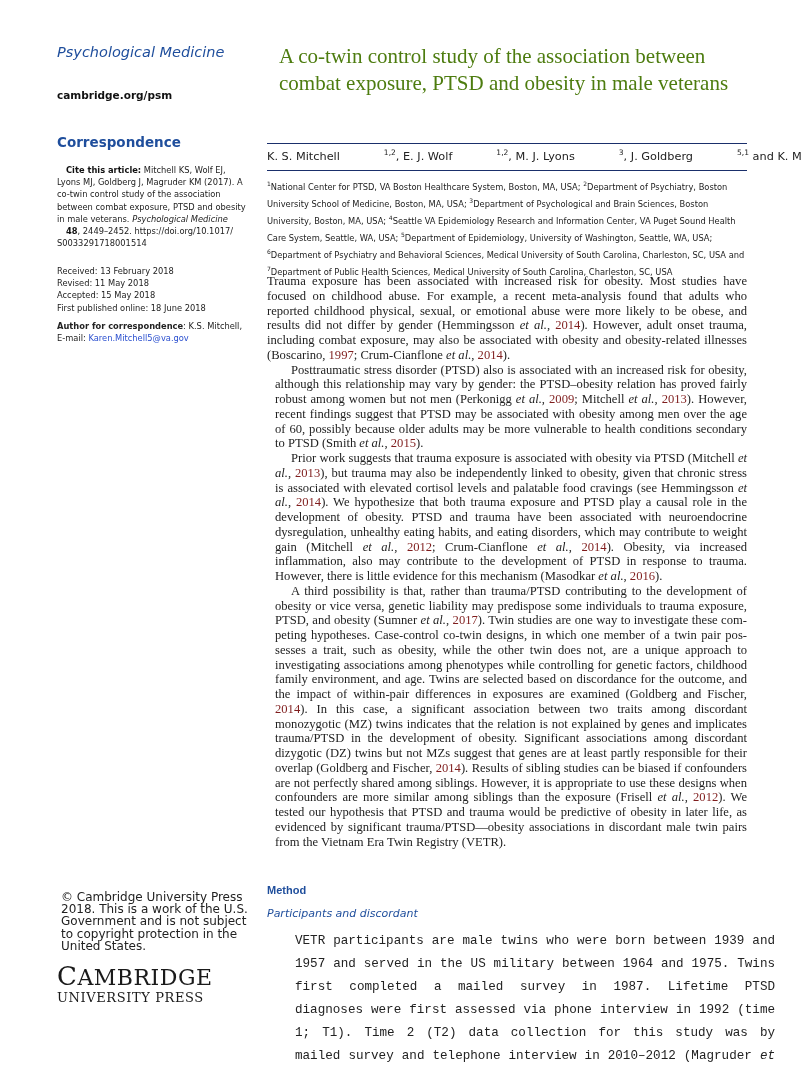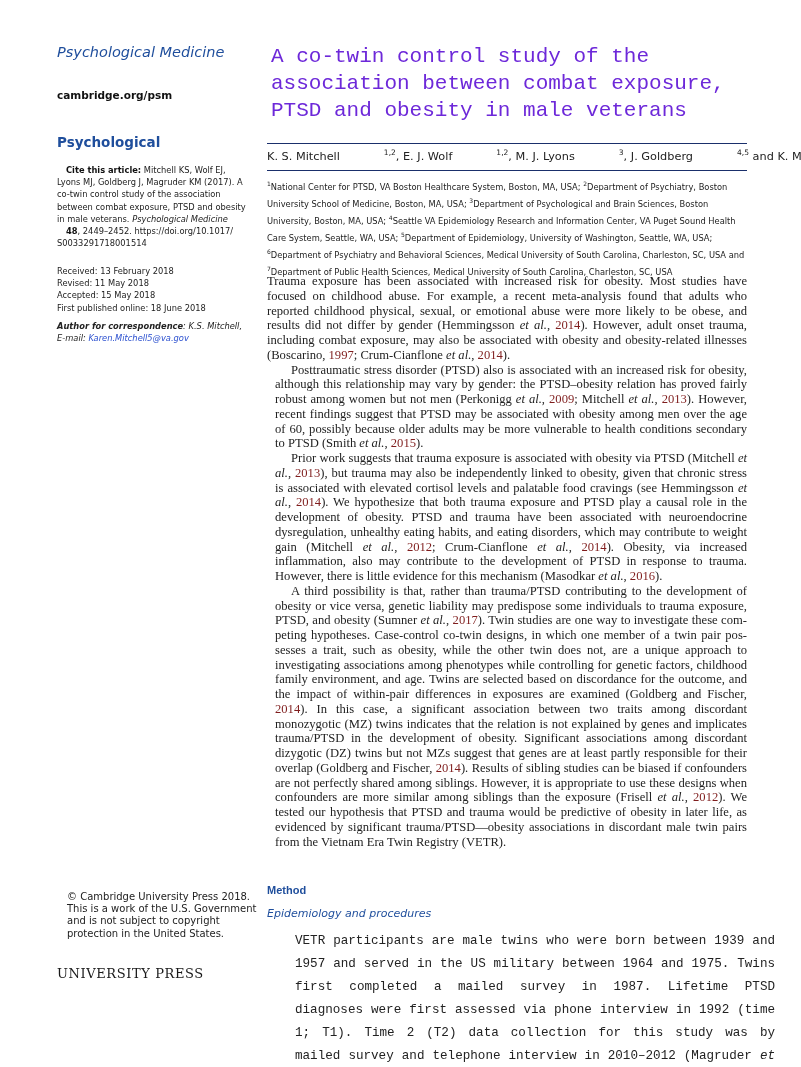--- a/index.html
+++ b/index.html
@@ -4,30 +4,30 @@
 <style>
   html, body { margin: 0; padding: 0; background: #ffffff; }
   body { width: 801px; height: 1067px; position: relative; overflow: hidden; }
   .sidebar { position: absolute; left: 57px; top: 0; width: 192px; font-family: "DejaVu Sans", sans-serif; color: #222; }
   .journal { position: absolute; top: 44px; left: 0; font-size: 14.5px; font-style: italic; color: #1f4e9c; white-space: nowrap; }
   .site { position: absolute; top: 89px; left: 0; font-size: 10.5px; font-weight: bold; color: #111; }
   .corr-head { position: absolute; top: 134px; left: 0; font-size: 13.5px; font-weight: bold; color: #1f4e9c; }
   .cite { position: absolute; top: 164px; left: 0; width: 192px; font-size: 8.3px; line-height: 12.2px; color: #222; }
   .cite b { color: #111; padding-left: 9px; }
   .dates { position: absolute; top: 265px; left: 0; font-size: 8.3px; line-height: 12.2px; color: #222; }
-  .author-corr { position: absolute; top: 320px; left: 0; font-size: 8.3px; line-height: 12.2px; color: #222; font-style: italic; }
+  .author-corr { position: absolute; top: 320px; left: 0; font-size: 8.3px; line-height: 12.2px; color: #222; }
   .email { color: #2a4fcf; margin-top: 28px; }
-  .copyright { position: absolute; top: 891px; left: 10px; width: 192px; font-size: 10px; line-height: 12.2px; color: #222; }
+  .copyright { position: absolute; top: 891px; left: 4px; width: 192px; font-size: 12px; line-height: 12.2px; color: #222; }
   .logo { position: absolute; top: 965px; left: 0; font-family: "DejaVu Serif", serif; color: #1a1a1a; }
   .logo .l1 { font-size: 22px; letter-spacing: 0.5px; line-height: 22px; }
   .logo .l1 .cap { font-size: 26px; }
   .logo .l2 { font-size: 13px; letter-spacing: 0.6px; line-height: 16px; margin-top: 1px; }
 
   .main { position: absolute; left: 267px; top: 0; width: 480px; }
-  .title { position: absolute; top: 43px; left: 4px; width: 480px; font-family: Liberation Mono, monospace; font-size: 21px; line-height: 27px; color: #6d28d9; }
+  .title { position: absolute; top: 43px; left: 12px; width: 480px; font-family: Liberation Serif, serif; font-size: 21px; line-height: 27px; color: #4d7c0f; }
   .rule { position: absolute; top: 143px; left: 0; width: 480px; height: 1px; background: #1a2f6b; }
   .authors { position: absolute; top: 148px; left: 0; font-family: "DejaVu Sans", sans-serif; font-size: 11.3px; color: #222; white-space: nowrap; }
   .authors sup { font-size: 7.5px; padding-left: 44px; }
   .rule2 { position: absolute; top: 170px; left: 0; width: 480px; height: 1px; background: #1a2f6b; }
   .affil { position: absolute; top: 177px; left: 0; width: 482px; font-family: "DejaVu Sans", sans-serif; font-size: 8.3px; line-height: 13.2px; color: #222; }
   .affil sup { font-size: 6px; }
   .body { position: absolute; top: 274px; left: 0; width: 480px; font-family: "Liberation Serif", serif; font-size: 12.6px; line-height: 14.75px; color: #222; text-align: justify; }
   .body p { margin: 0; }
   .body p.indent { text-indent: 16px; margin-left: 8px; }
   .body i { font-style: italic; }
@@ -35,50 +35,51 @@
   .method { position: absolute; top: 884px; left: 0; font-family: Liberation Sans, sans-serif; font-size: 11px; font-weight: bold; color: #1f4e9c; }
   .subhead { position: absolute; top: 907px; left: 0; font-family: "DejaVu Sans", sans-serif; font-size: 11px; font-style: italic; color: #1f4e9c; }
   .body2 { position: absolute; top: 930px; left: 0; width: 480px; font-family: Liberation Mono, monospace; font-size: 12.6px; line-height: 23px; color: #222; text-align: justify; margin-left: 28px; }
 </style>
 </head>
 <body>
 
 <div class="sidebar">
   <div class="journal">Psychological Medicine</div>
   <div class="site">cambridge.org/psm</div>
-  <div class="corr-head">Psychological</div>
+  <div class="corr-head">Correspondence</div>
   <div class="cite">
     <b>Cite this article:</b><span> Mitchell KS, Wolf EJ, Lyons MJ, Goldberg J, Magruder KM (2017). A co-twin control study of the association between combat exposure, PTSD and obesity in male veterans. </span><i>Psychological Medicine</i> <b>48</b><span>, 2449–2452. https://doi.org/10.1017/ S0033291718001514</span>
   </div>
   <div class="dates">
     <div>Received: 13 February 2018</div>
     <div>Revised: 11 May 2018</div>
     <div>Accepted: 15 May 2018</div>
     <div>First published online: 18 June 2018</div>
   </div>
   <div class="author-corr">
     <div><b>Author for correspondence</b><span>: K.S. Mitchell,</span></div>
     <div><span>E-mail: </span><span class="email">Karen.Mitchell5@va.gov</span></div>
   </div>
   <div class="copyright">© Cambridge University Press 2018. This is a work of the U.S. Government and is not subject to copyright protection in the United States.</div>
   <div class="logo">
+    <div class="l1"><span class="cap">C</span><span>AMBRIDGE</span></div>
     <div class="l2">UNIVERSITY PRESS</div>
   </div>
 </div>
 
 <div class="main">
   <div class="title">A co-twin control study of the association between combat exposure, PTSD and obesity in male veterans</div>
   <div class="rule"></div>
-  <div class="authors" id="authors"><span>K. S. Mitchell</span><sup>1,2</sup>, <span>E. J. Wolf</span><sup>1,2</sup>, <span>M. J. Lyons</span><sup>3</sup>, <span>J. Goldberg</span><sup>4,5</sup> and <span>K. M. Magruder</span><sup>6,7</sup></div>
+  <div class="authors" id="authors"><span>K. S. Mitchell</span><sup>1,2</sup>, <span>E. J. Wolf</span><sup>1,2</sup>, <span>M. J. Lyons</span><sup>3</sup>, <span>J. Goldberg</span><sup>5,1</sup> and <span>K. M. Magruder</span><sup>6,7</sup></div>
   <div class="rule2"></div>
   <div class="affil" id="affil"><sup>1</sup><span>National Center for PTSD, VA Boston Healthcare System, Boston, MA, USA; </span><sup>2</sup><span>Department of Psychiatry, Boston University School of Medicine, Boston, MA, USA; </span><sup>3</sup><span>Department of Psychological and Brain Sciences, Boston University, Boston, MA, USA; </span><sup>4</sup><span>Seattle VA Epidemiology Research and Information Center, VA Puget Sound Health Care System, Seattle, WA, USA; </span><sup>5</sup><span>Department of Epidemiology, University of Washington, Seattle, WA, USA; </span><sup>6</sup><span>Department of Psychiatry and Behavioral Sciences, Medical University of South Carolina, Charleston, SC, USA and </span><sup>7</sup><span>Department of Public Health Sciences, Medical University of South Carolina, Charleston, SC, USA</span></div>
   <div class="body" id="body">
       <p>Trauma exposure has been associated with increased risk for obesity. Most studies have focused on childhood abuse. For example, a recent meta-analysis found that adults who reported childhood physical, sexual, or emotional abuse were more likely to be obese, and results did not differ by gender (Hemmingsson <i>et al.</i>, <span class="ref">2014</span>). However, adult onset trauma, including combat exposure, may also be associated with obesity and obesity-related illnesses (Boscarino, <span class="ref">1997</span>; Crum-Cianflone <i>et al.</i>, <span class="ref">2014</span>).</p>
       <p class="indent">Posttraumatic stress disorder (PTSD) also is associated with an increased risk for obesity, although this relationship may vary by gender: the PTSD–obesity relation has proved fairly robust among women but not men (Perkonigg <i>et al.</i>, <span class="ref">2009</span>; Mitchell <i>et al.</i>, <span class="ref">2013</span>). However, recent findings suggest that PTSD may be associated with obesity among men over the age of 60, possibly because older adults may be more vulnerable to health conditions secondary to PTSD (Smith <i>et al.</i>, <span class="ref">2015</span>).</p>
       <p class="indent">Prior work suggests that trauma exposure is associated with obesity via PTSD (Mitchell <i>et al.</i>, <span class="ref">2013</span>), but trauma may also be independently linked to obesity, given that chronic stress is associated with elevated cortisol levels and palatable food cravings (see Hemmingsson <i>et al.</i>, <span class="ref">2014</span>). We hypothesize that both trauma exposure and PTSD play a causal role in the devel­opment of obesity. PTSD and trauma have been associated with neuroendocrine dysregulation, unhealthy eating habits, and eating disorders, which may contribute to weight gain (Mitchell <i>et al.</i>, <span class="ref">2012</span>; Crum-Cianflone <i>et al.</i>, <span class="ref">2014</span>). Obesity, via increased inflammation, also may con­tribute to the development of PTSD in response to trauma. However, there is little evidence for this mechanism (Masodkar <i>et al.</i>, <span class="ref">2016</span>).</p>
       <p class="indent">A third possibility is that, rather than trauma/PTSD contributing to the development of obesity or vice versa, genetic liability may predispose some individuals to trauma exposure, PTSD, and obesity (Sumner <i>et al.</i>, <span class="ref">2017</span>). Twin studies are one way to investigate these com­peting hypotheses. Case-control co-twin designs, in which one member of a twin pair pos­sesses a trait, such as obesity, while the other twin does not, are a unique approach to investigating associations among phenotypes while controlling for genetic factors, childhood family environment, and age. Twins are selected based on discordance for the outcome, and the impact of within-pair differences in exposures are examined (Goldberg and Fischer, <span class="ref">2014</span>). In this case, a significant association between two traits among discordant monozygotic (MZ) twins indicates that the relation is not explained by genes and implicates trauma/PTSD in the development of obesity. Significant associations among discordant dizygotic (DZ) twins but not MZs suggest that genes are at least partly responsible for their overlap (Goldberg and Fischer, <span class="ref">2014</span>). Results of sibling studies can be biased if confounders are not perfectly shared among siblings. However, it is appropriate to use these designs when confounders are more similar among siblings than the exposure (Frisell <i>et al.</i>, <span class="ref">2012</span>). We tested our hypothesis that PTSD and trauma would be predictive of obesity in later life, as evidenced by significant trauma/PTSD—obesity associations in discordant male twin pairs from the Vietnam Era Twin Registry (VETR).</p>
     </div>
   <div class="method">Method</div>
-  <div class="subhead">Epidemiology and procedures</div>
+  <div class="subhead">Participants and discordant</div>
   <div class="body2" id="body2">
       <p style="margin: 0px;">VETR participants are male twins who were born between 1939 and 1957 and served in the US military between 1964 and 1975. Twins first completed a mailed survey in 1987. Lifetime PTSD diagnoses were first assessed via phone interview in 1992 (time 1; T1). Time 2 (T2) data collection for this study was by mailed survey and telephone interview in 2010–2012 (Magruder <i>et al.</i>, <span class="ref">2016</span>). Participants provided written informed consent; approvals were</p>
     </div>
 </div>
 
 </body></html>

